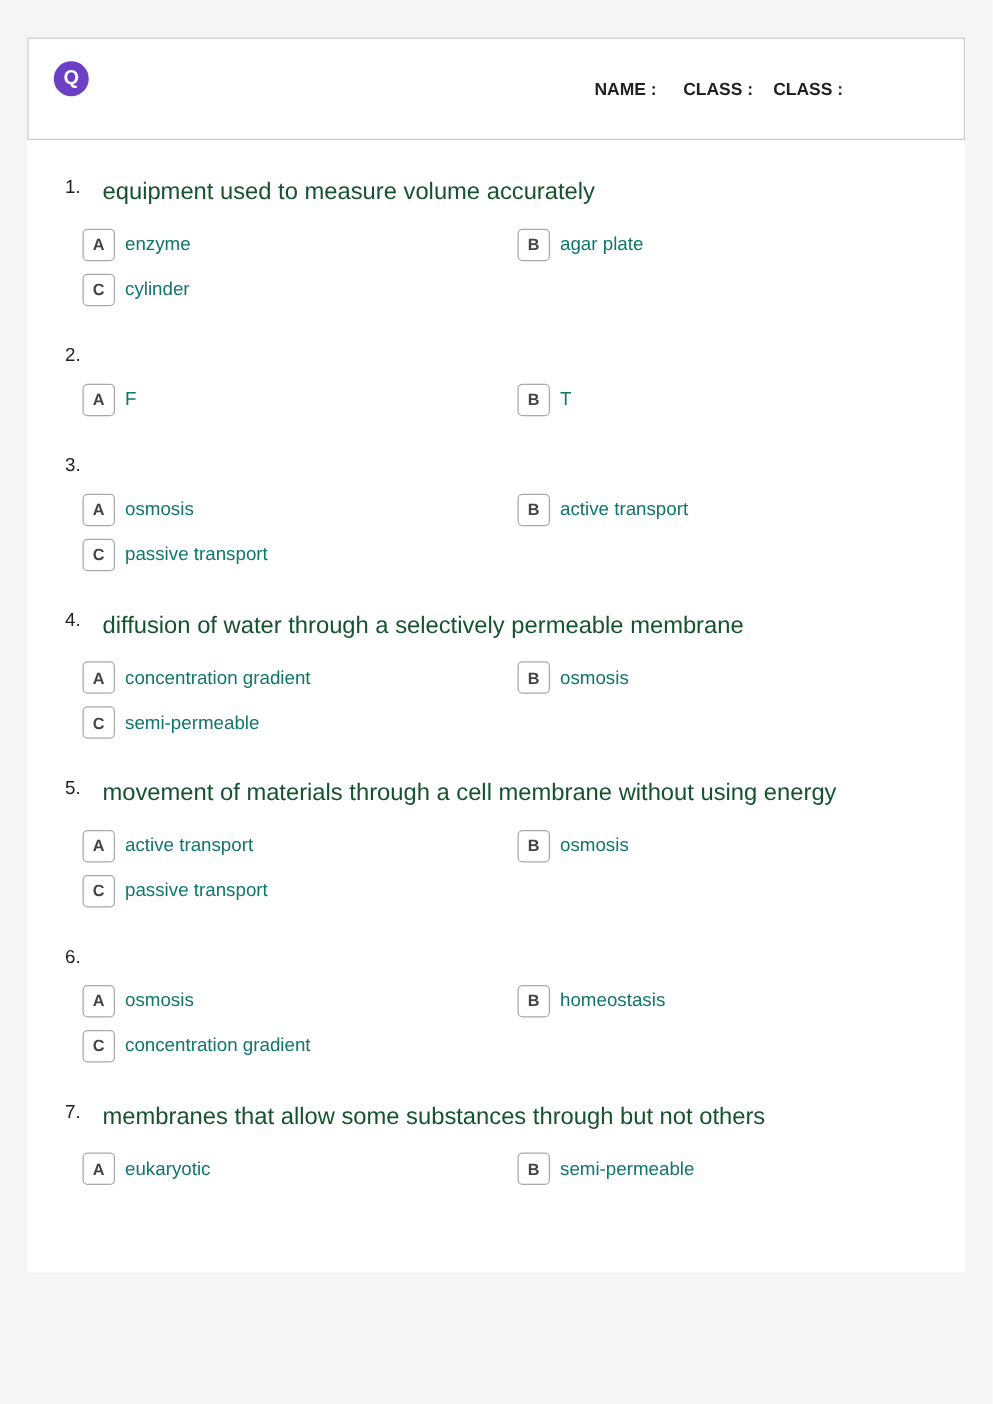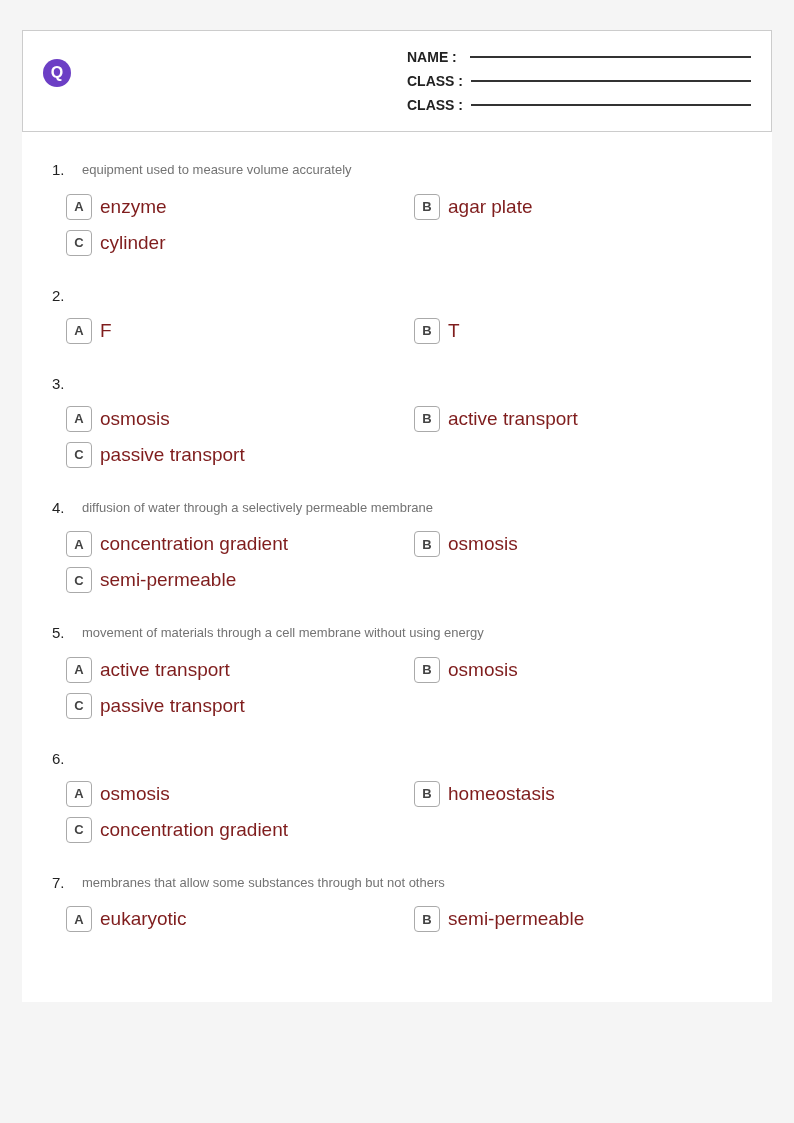--- a/index.html
+++ b/index.html
@@ -58,21 +58,21 @@
       color: #222;
     }
     .quiz-subtitle {
       font-size: 13px;
       color: #555;
       margin-top: 2px;
     }
     .header-right {
       flex: 1;
       display: flex;
-      flex-direction: column;
+      flex-direction: row;
       justify-content: center;
       gap: 8px;
       padding-left: 20px;
     }
     .field-row {
       display: flex;
       align-items: center;
       gap: 8px;
     }
     .field-label {
@@ -98,22 +98,22 @@
       align-items: flex-start;
       margin-bottom: 14px;
     }
     .question-num {
       min-width: 30px;
       font-size: 15px;
       color: #222;
       padding-top: 1px;
     }
     .question-text {
-      font-size: 13px;
-      color: #737373;
+      font-size: 19px;
+      color: #14532d;
       line-height: 1.5;
     }
     .answers {
       display: grid;
       grid-template-columns: 1fr 1fr;
       gap: 10px 20px;
       padding-left: 14px;
     }
     .answer-item {
       display: flex;
@@ -127,22 +127,22 @@
       border-radius: 4px;
       display: flex;
       align-items: center;
       justify-content: center;
       font-size: 13px;
       font-weight: 600;
       color: #444;
       flex-shrink: 0;
     }
     .answer-text {
-      font-size: 19px;
-      color: #7f1d1d;
+      font-size: 15px;
+      color: #0f766e;
     }
     
     .answer-item.span-col {
       grid-column: 1 / -1;
     }
   </style>
 </head>
 <body>
 
 <div class="page">

